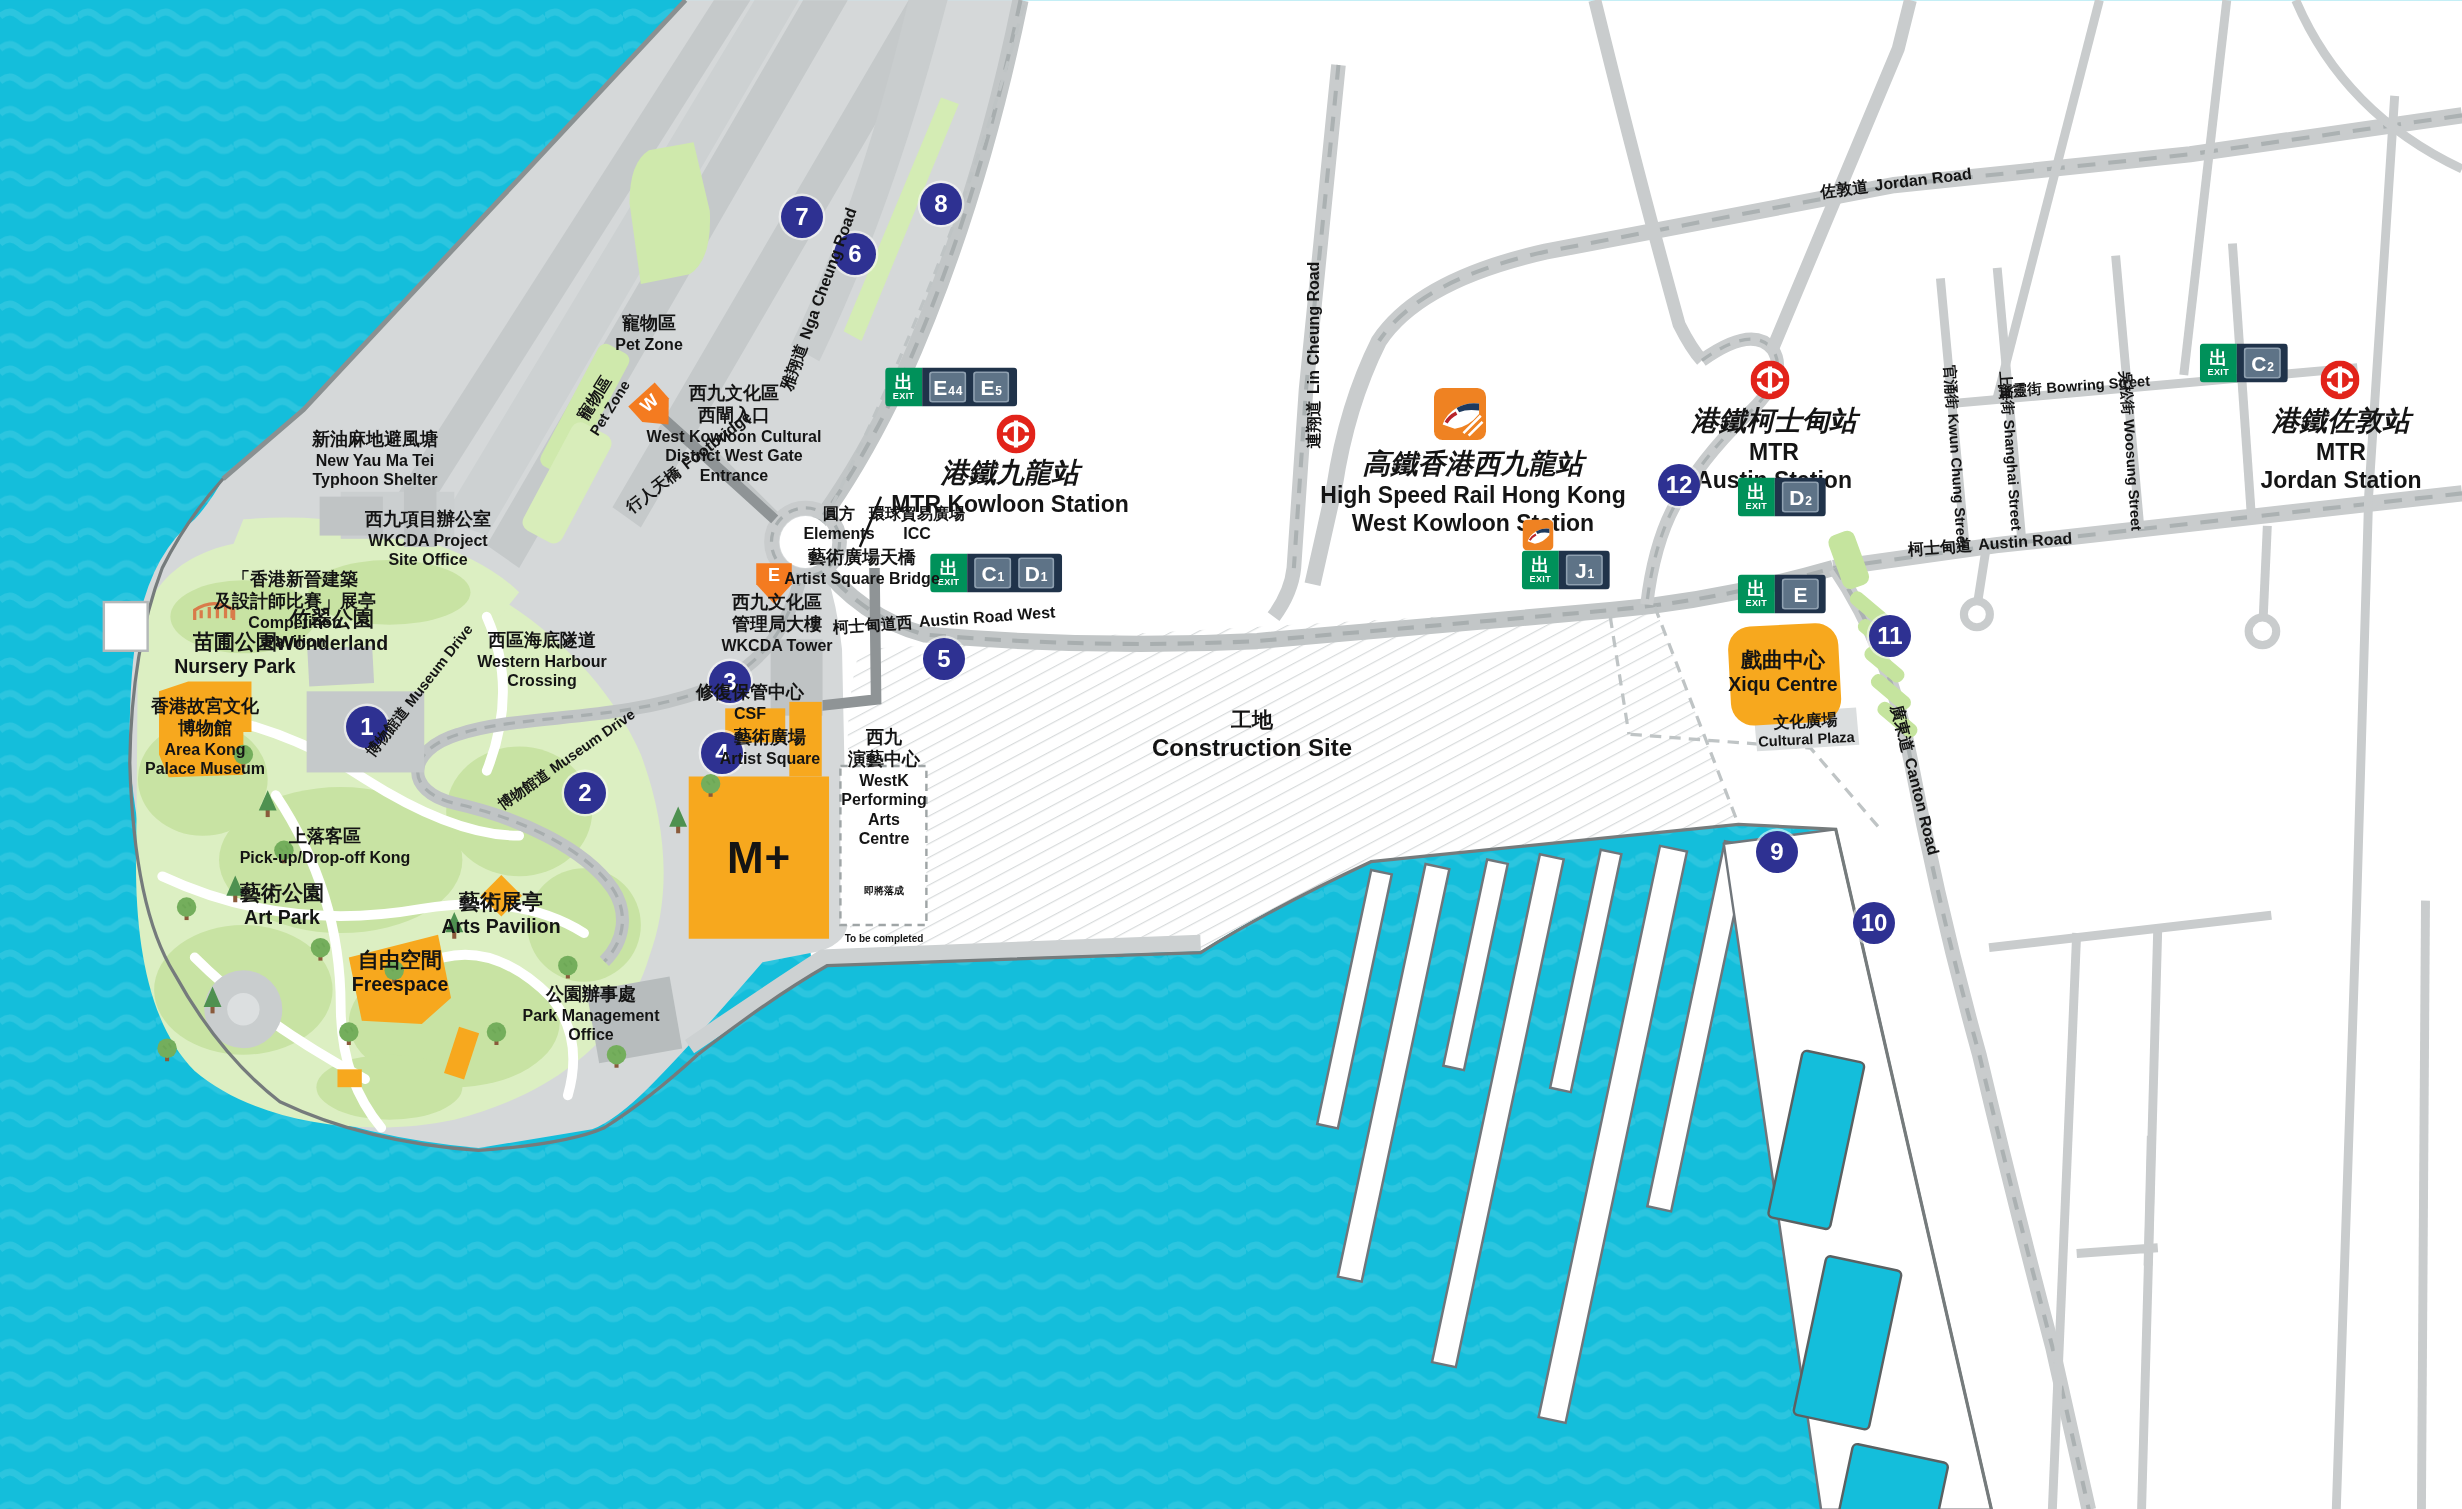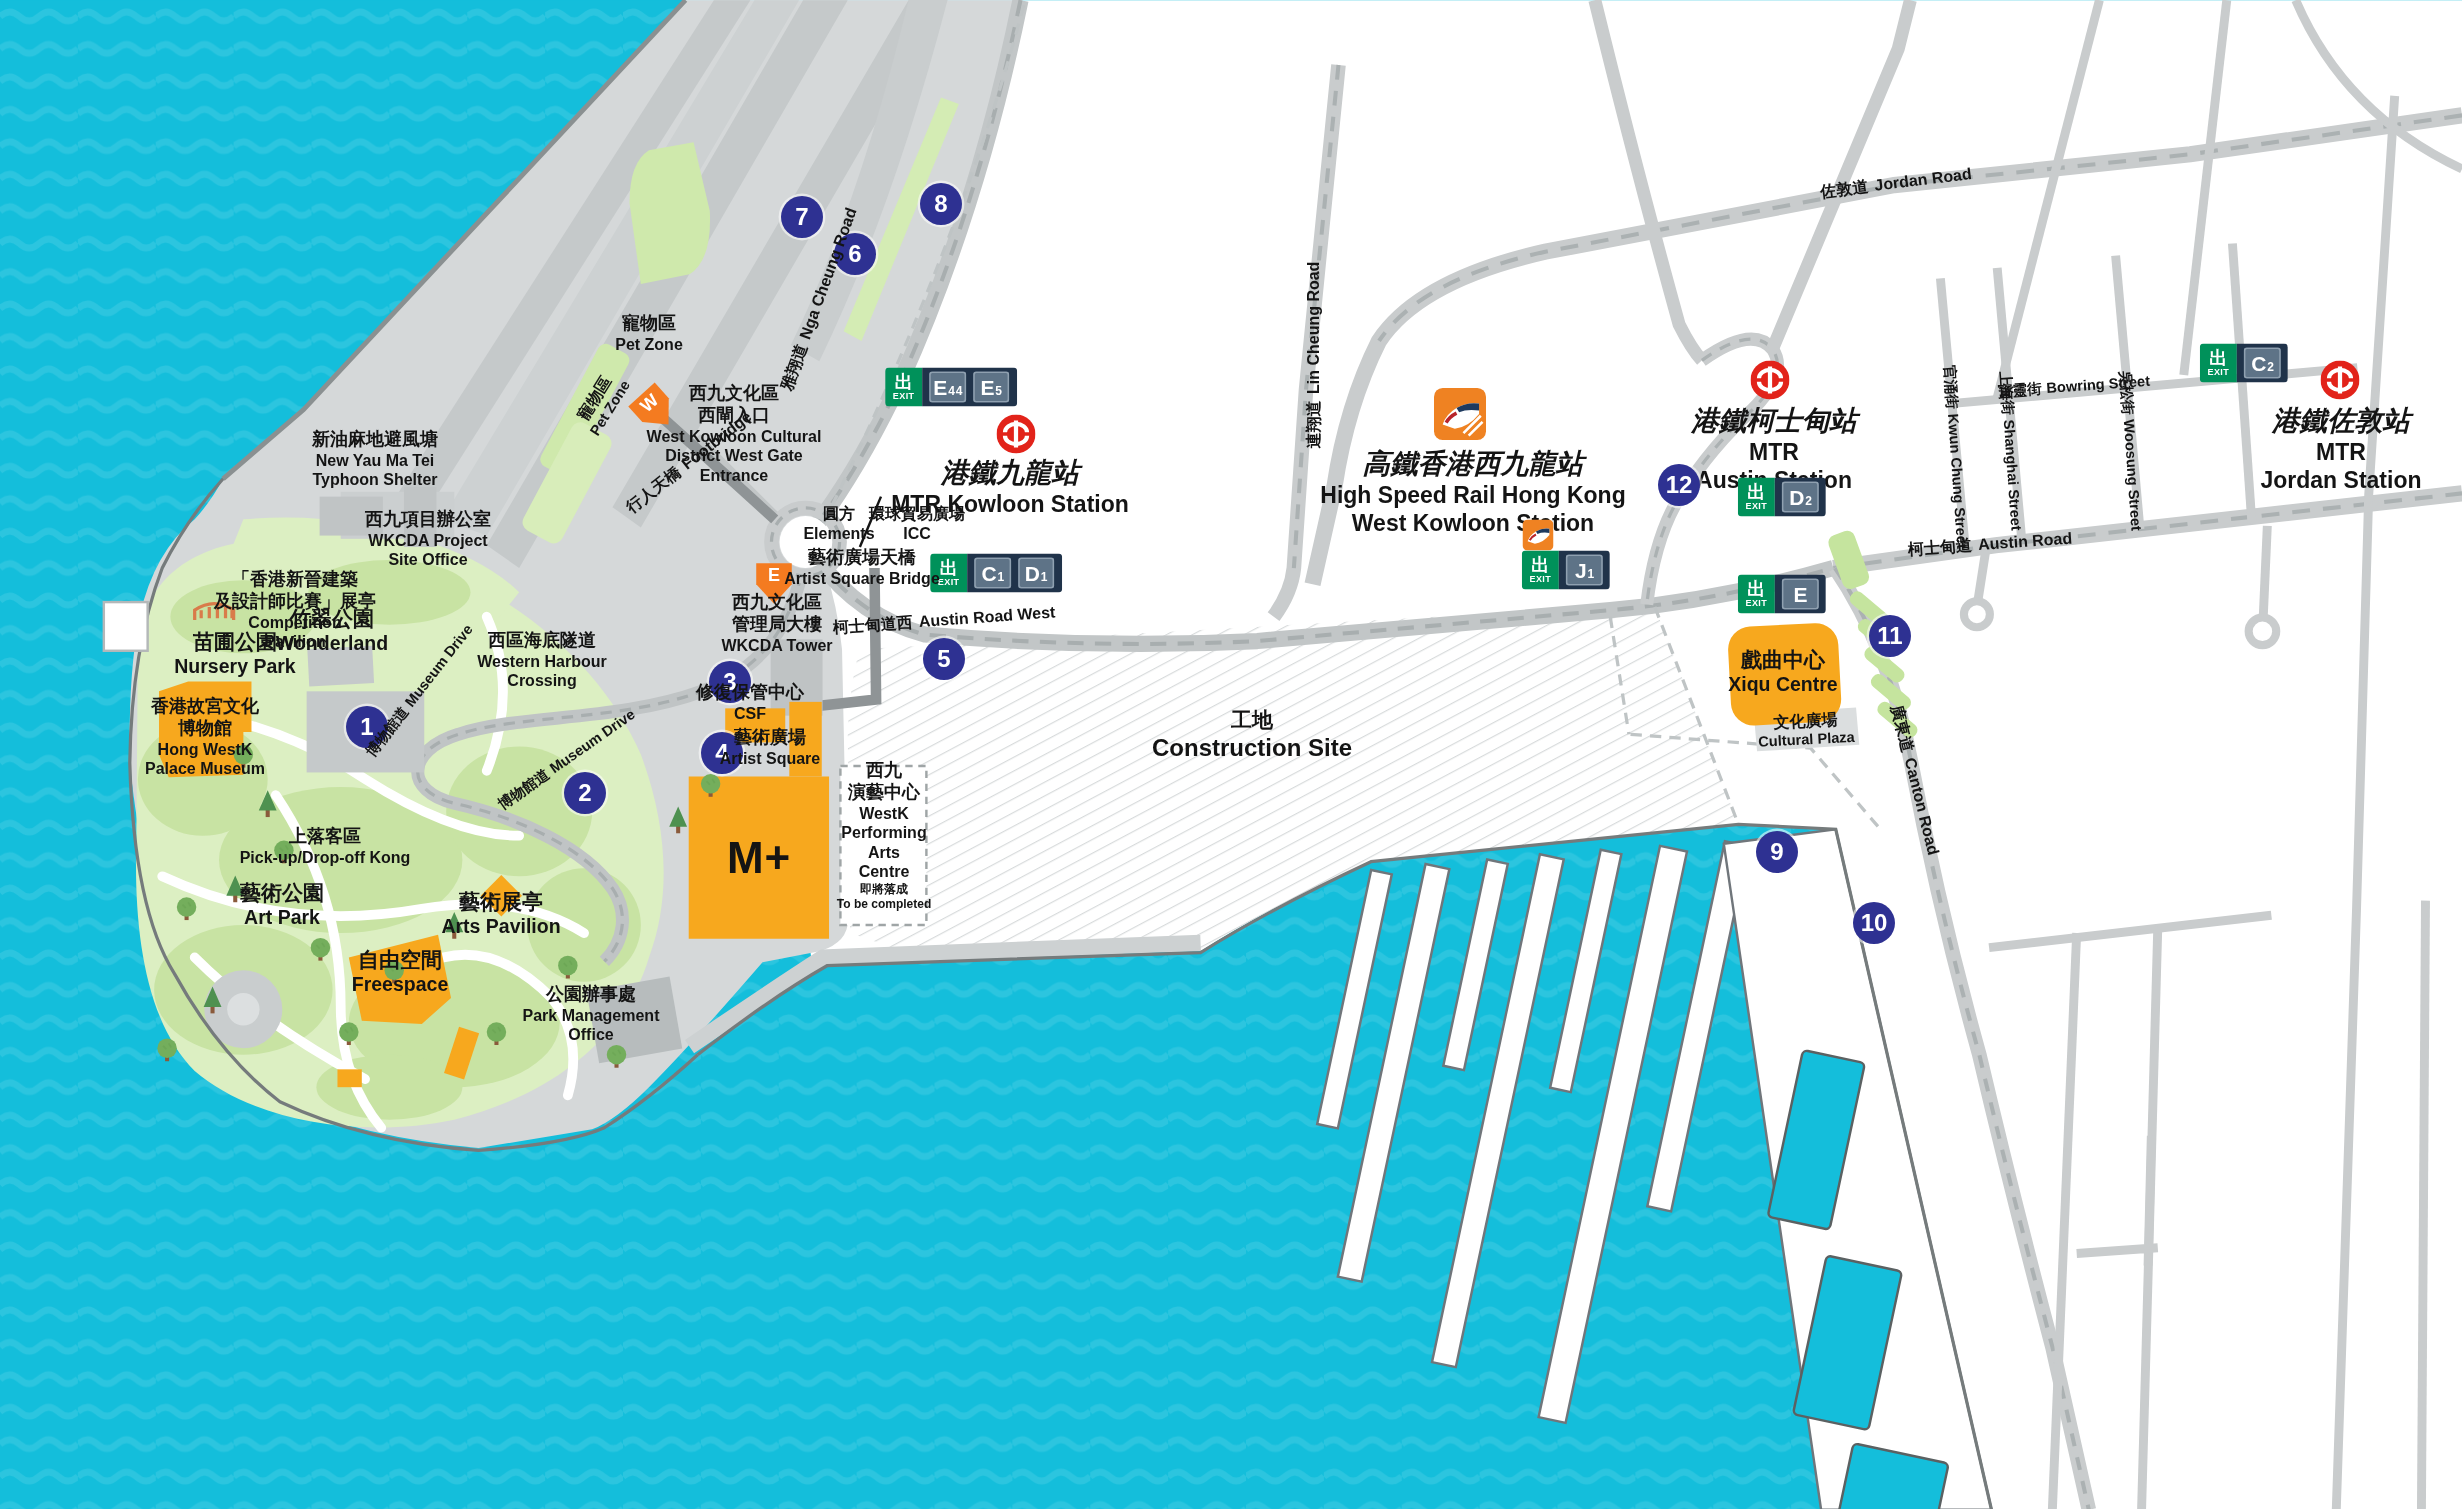--- a/index.html
+++ b/index.html
@@ -14,21 +14,21 @@
     text-align:center;white-space:nowrap;color:#141414;font-weight:bold;line-height:1.22;
     pointer-events:none;
   }
   .lbl span{display:block;}
   .zh34{font-size:27.6px;font-style:italic;} .en28{font-size:23px;}
   .zh26{font-size:21px;} .en24{font-size:19.5px;}
   .zh22{font-size:18px;} .en20{font-size:16px;}
   .zh20{font-size:16px;} .en18{font-size:14.6px;}
   .en30{font-size:24px;}
   .mplus{font-size:44px;letter-spacing:0.8px;}
-  .note16{font-size:12px;}
+  .note16{font-size:10px;margin-top:36px;}
   .road .rzh,.road .ren{display:inline-block;font-size:16px;padding:0 3.2px;}
   .street .rzh,.street .ren{display:inline-block;font-size:14.6px;padding:0 2.4px;}
   .marker{
     position:absolute;width:42px;height:42px;border-radius:50%;
     background:#2E3192;color:#fff;display:flex;align-items:center;justify-content:center;
     font-size:24px;font-weight:bold;transform:translate(-50%,-50%);
     box-shadow:0 0 0 2.4px rgba(255,255,255,.55);
   }
   .mtr-logo{position:absolute;transform:translate(-50%,-50%);}
   .hsr-icon{position:absolute;transform:translate(-50%,-50%);}
@@ -493,21 +493,21 @@
   <span class="zh26">竹翠公園</span>
   <span class="en24">Wonderland</span>
 </div>
 <div class="lbl" style="left:235px;top:654px">
   <span class="zh26">苗圃公園</span>
   <span class="en24">Nursery Park</span>
 </div>
 <div class="lbl" style="left:205px;top:737px">
   <span class="zh22">香港故宮文化</span>
   <span class="zh22">博物館</span>
-  <span class="en20">Hong WestK</span>
+  <span class="en20">Area Kong</span>
   <span class="en20">Palace Museum</span>
 </div>
 <div class="lbl" style="left:542px;top:660px">
   <span class="zh22">西區海底隧道</span>
   <span class="en20">Western Harbour</span>
   <span class="en20">Crossing</span>
 </div>
 <div class="lbl" style="left:325px;top:847px">
   <span class="zh22">上落客區</span>
   <span class="en20">Pick-up/Drop-off Kong</span>

